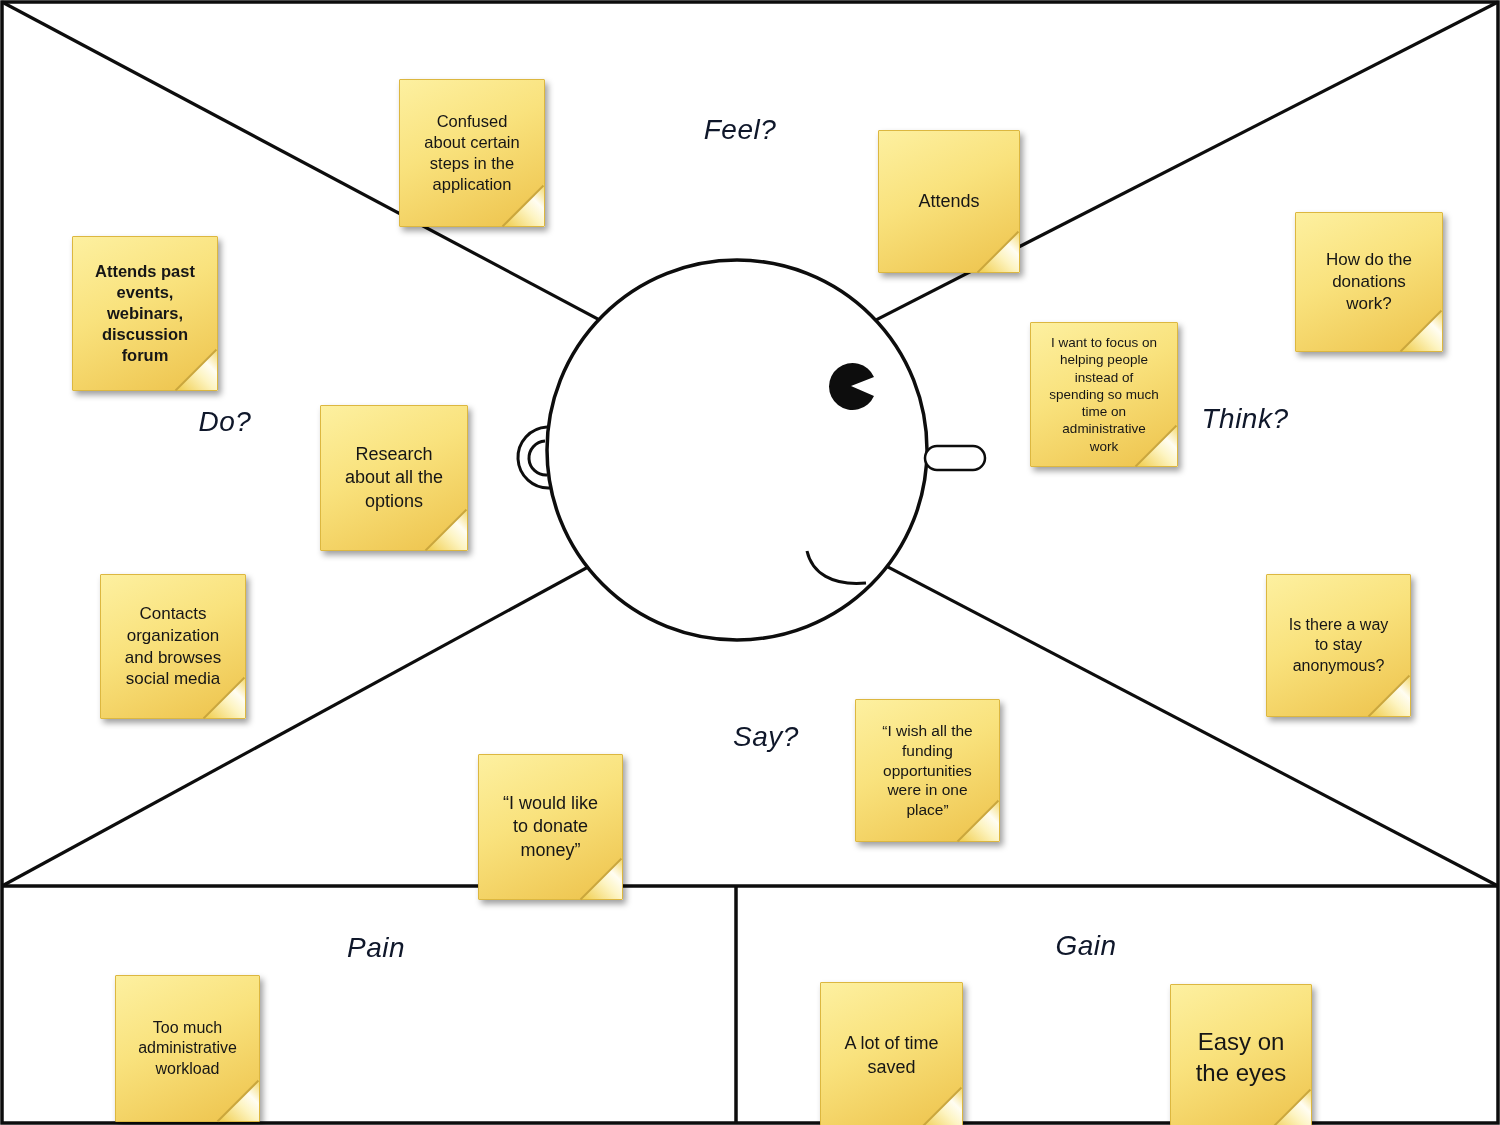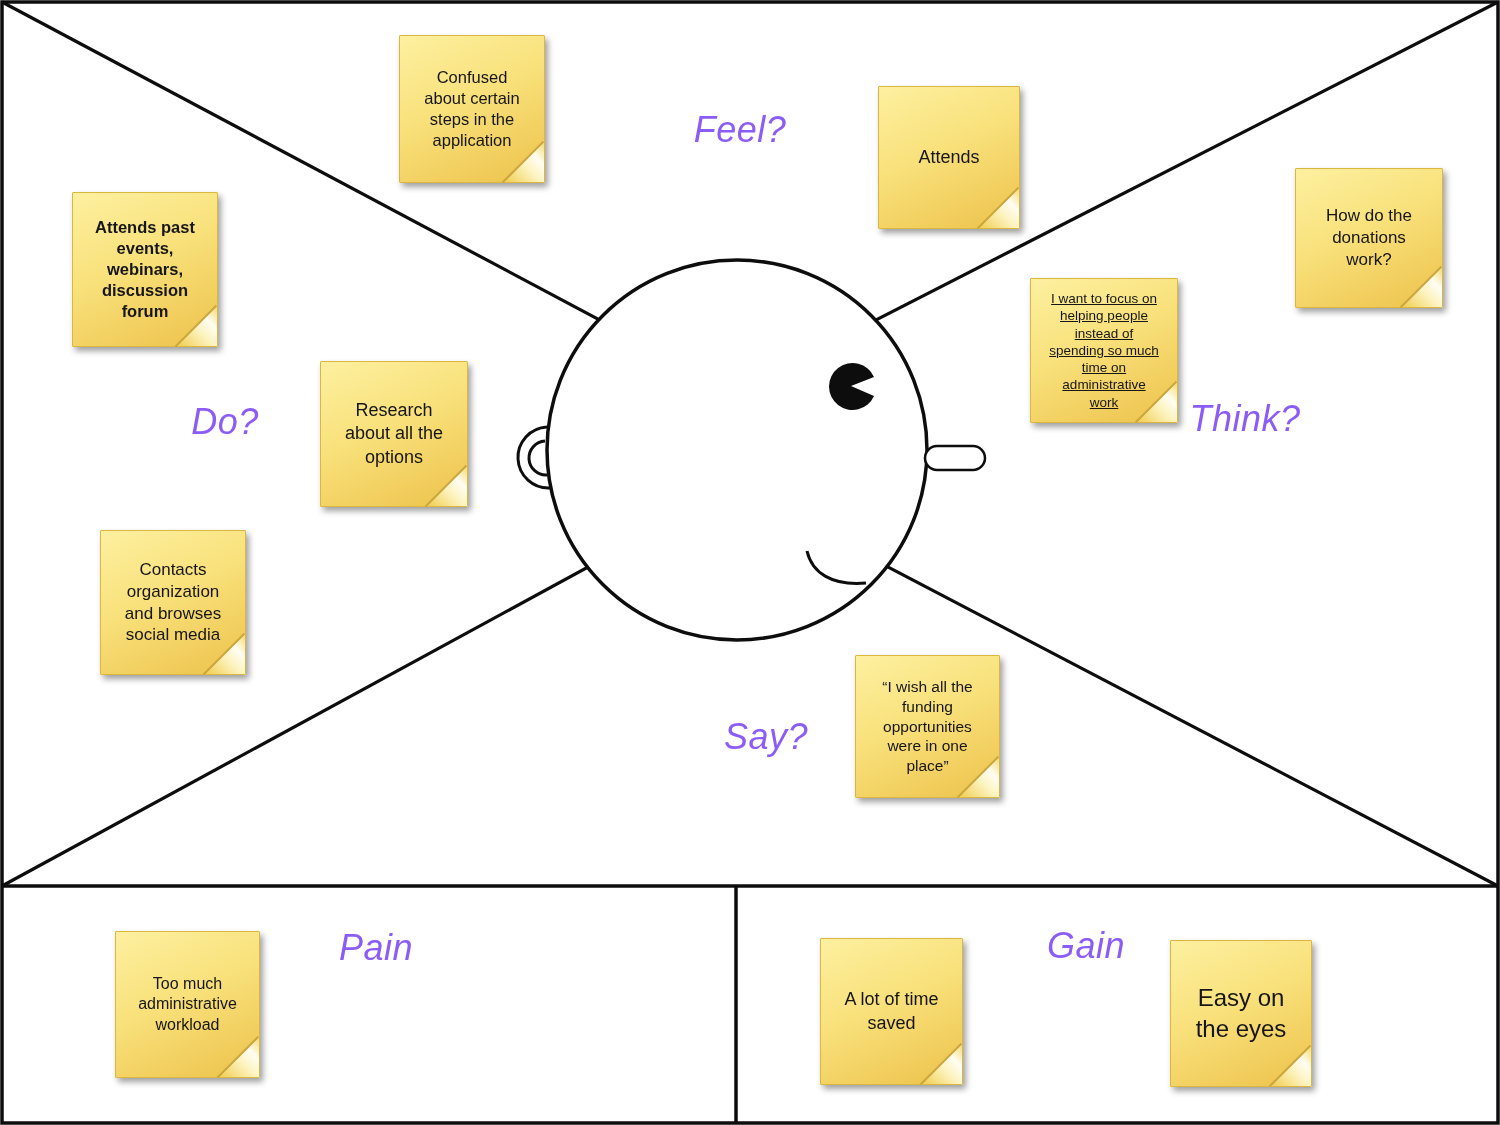--- a/index.html
+++ b/index.html
@@ -10,40 +10,41 @@
     height: 1125px;
     overflow: hidden;
     background: #ffffff;
   }
   .canvas svg { position: absolute; left: 0; top: 0; }
 
   .qlabel {
     position: absolute;
     transform: translate(-50%, -50%);
     font-style: italic;
-    font-size: 36px;
-    color: #8b5cf6;
+    font-size: 28px;
+    color: #0f172a;
     letter-spacing: 0.5px;
     white-space: nowrap;
   }
 
   .note {
     position: absolute;
     display: flex;
     align-items: center;
     justify-content: center;
     text-align: center;
     padding: 6px 16px;
     box-sizing: border-box;
     color: #161616;
     line-height: 1.28;
     background: linear-gradient(155deg, #fdf0a0 0%, #f9e27d 42%, #edc24b 100%);
     border: 1px solid #dcb740;
     border-radius: 1px;
     box-shadow: 3px 4px 6px rgba(0,0,0,0.38);
+    margin-top: 44px;
   }
   .note .nt { position: relative; z-index: 1; }
   .note .fold {
     position: absolute;
     right: 0; bottom: 0;
     width: 42px; height: 42px;
     clip-path: polygon(100% 0, 100% 100%, 0 100%);
     background: linear-gradient(45deg, #f2d25c 8%, #fdf4c2 48%, #fffdf2 70%, #f3d765 100%);
     z-index: 0;
   }
@@ -110,31 +111,41 @@
     <span class="fold"></span>
     <span class="crease"></span>
     <span class="nt">Research about all the options</span>
   </div>
   <div class="note" style="left:100px; top:530px; width:146px; height:145px; font-size:17px;">
     <span class="fold"></span>
     <span class="crease"></span>
     <span class="nt">Contacts organization and browses social media</span>
   </div>
 
-  <div class="note" style="left:1030px; top:278px; width:148px; height:145px; font-size:13.5px;text-decoration:underline;">
+  <div class="note" style="left:1030px; top:278px; width:148px; height:145px; font-size:13.5px;">
     <span class="fold"></span>
     <span class="crease"></span>
     <span class="nt">I want to focus on helping people instead of spending so much time on administrative work</span>
   </div>
   <div class="note" style="left:1295px; top:168px; width:148px; height:140px; font-size:17px;">
     <span class="fold"></span>
     <span class="crease"></span>
     <span class="nt">How do the donations work?</span>
   </div>
+  <div class="note" style="left:1266px; top:530px; width:145px; height:143px; font-size:16px;">
+    <span class="fold"></span>
+    <span class="crease"></span>
+    <span class="nt">Is there a way to stay anonymous?</span>
+  </div>
 
+  <div class="note" style="left:478px; top:710px; width:145px; height:146px; font-size:18px;">
+    <span class="fold"></span>
+    <span class="crease"></span>
+    <span class="nt">“I would like to donate money”</span>
+  </div>
   <div class="note" style="left:855px; top:655px; width:145px; height:143px; font-size:15.5px;">
     <span class="fold"></span>
     <span class="crease"></span>
     <span class="nt">“I wish all the funding opportunities were in one place”</span>
   </div>
 
   <div class="note" style="left:115px; top:931px; width:145px; height:147px; font-size:16px;">
     <span class="fold"></span>
     <span class="crease"></span>
     <span class="nt">Too much administrative workload</span>

